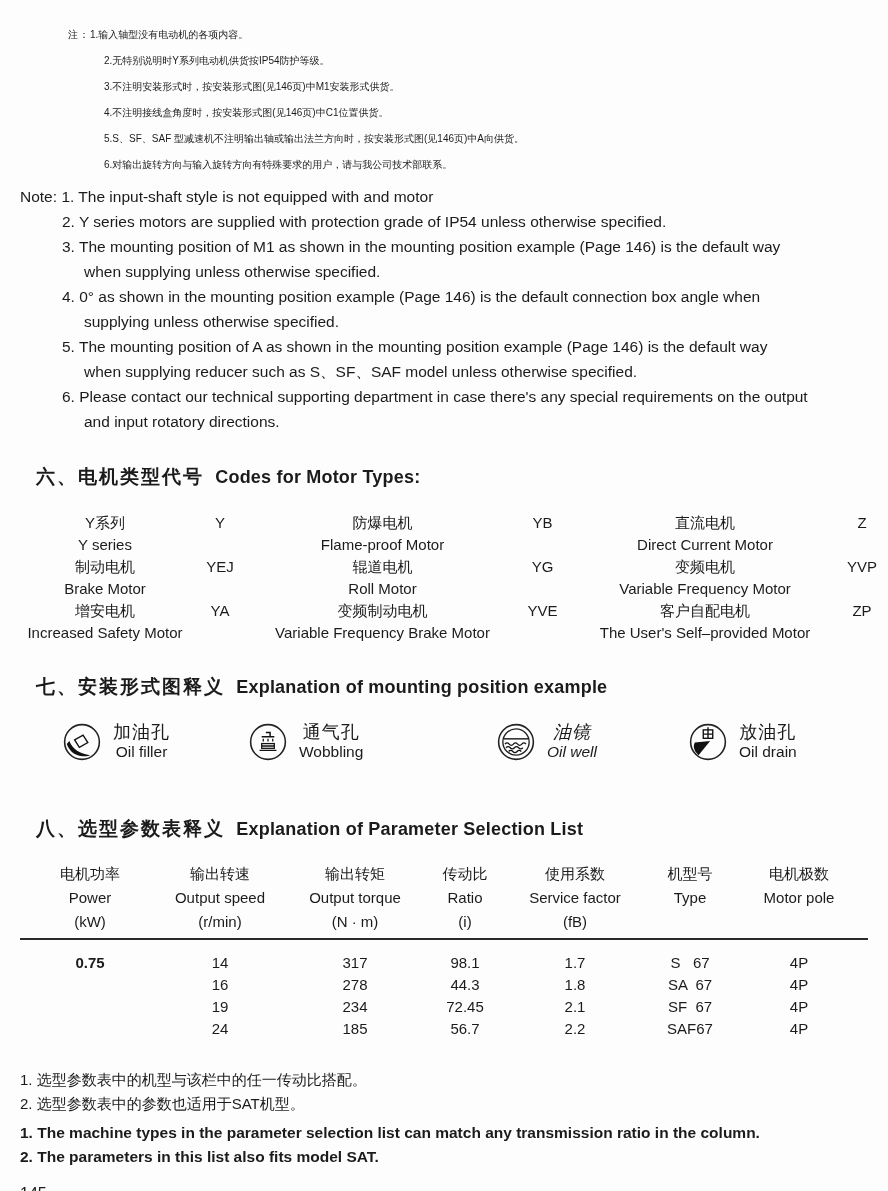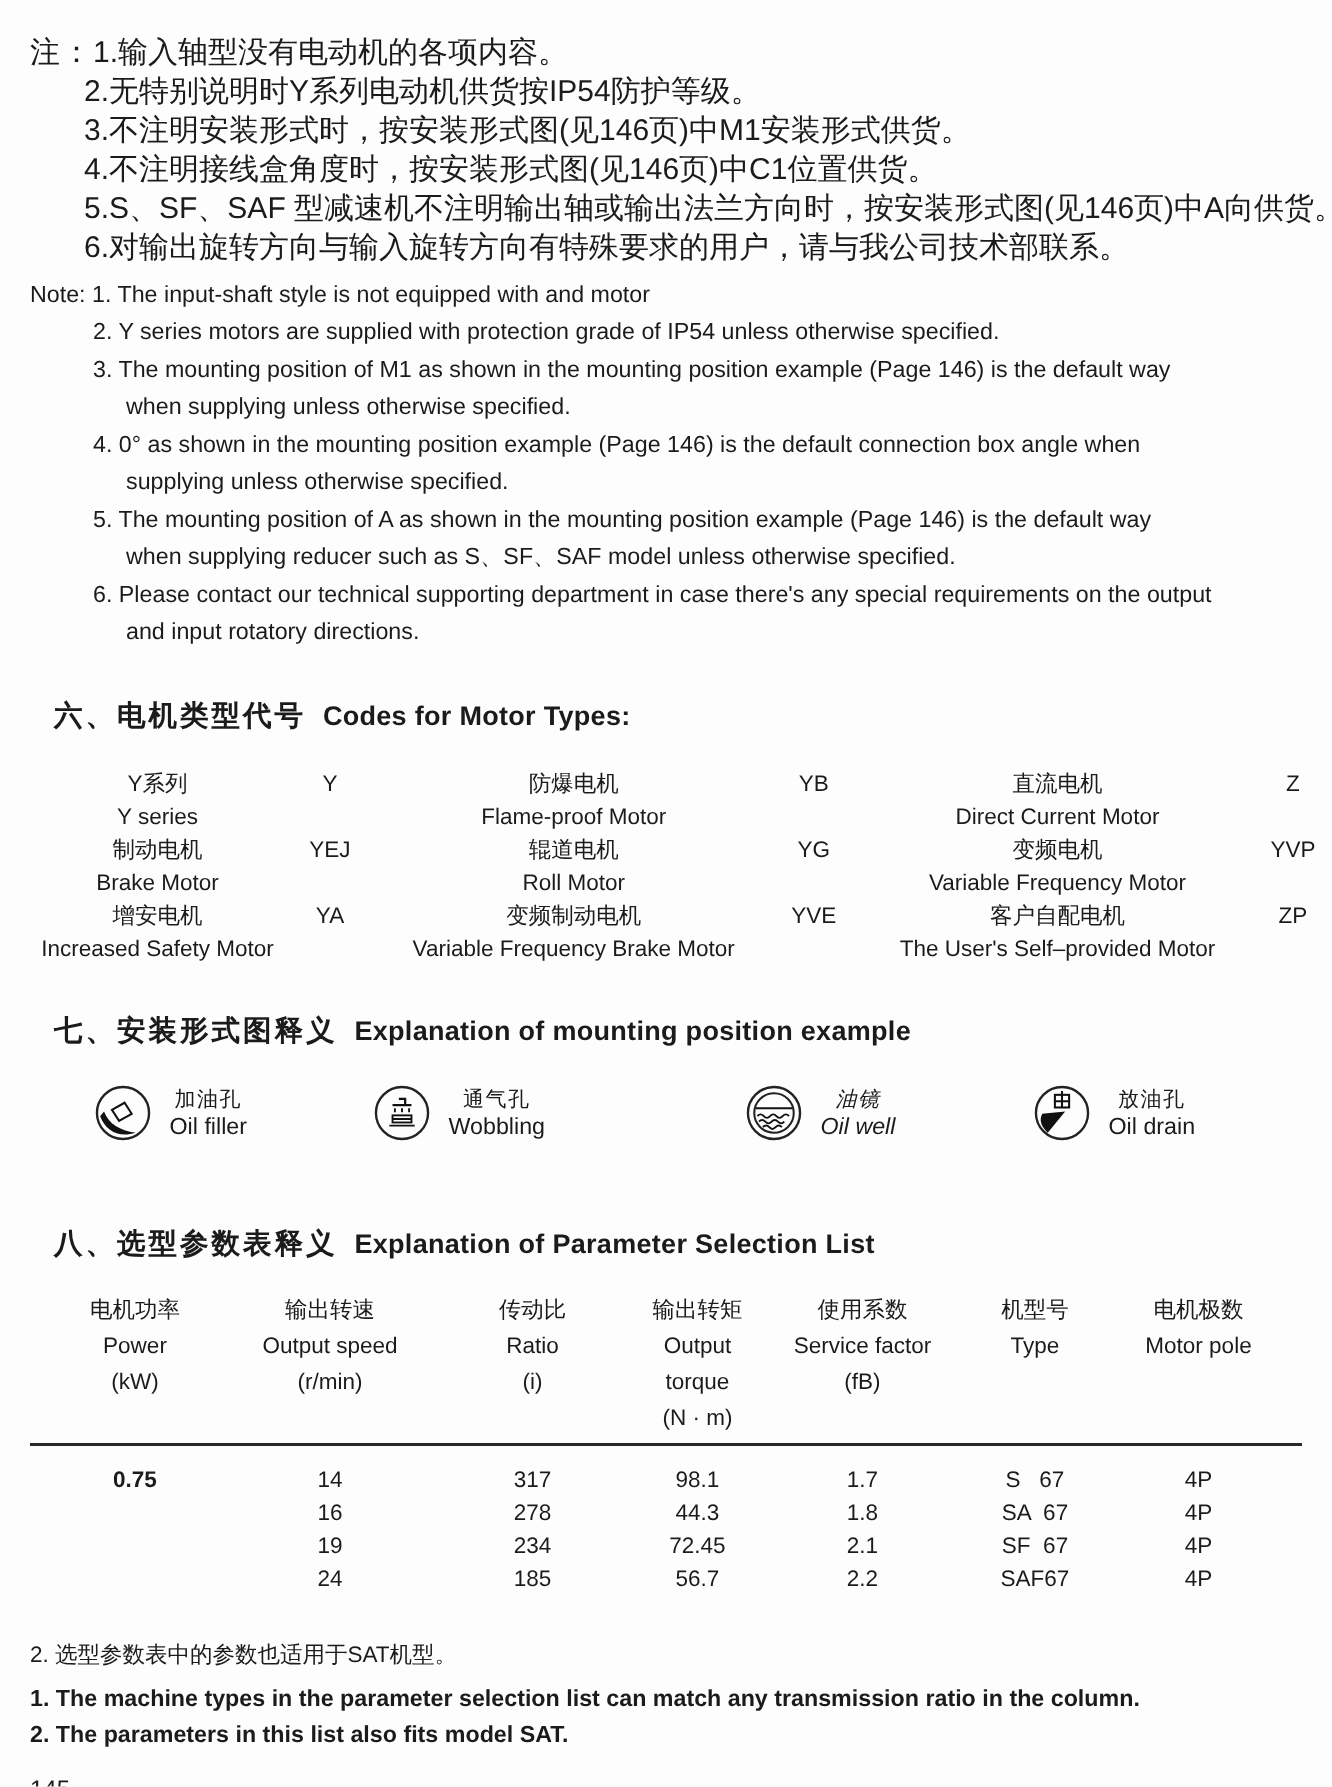--- a/index.html
+++ b/index.html
@@ -4,21 +4,21 @@
 <style>
   html,body{margin:0;padding:0;}
   body{
     width:888px;height:1191px;overflow:hidden;
     background:#fdfdfd;color:#1b1b1b;
     font-family:"Liberation Sans","DejaVu Sans",sans-serif;
   }
   .page{padding:22px 18px 0 20px;}
 
   
-  .notes-cn{font-size:20px;line-height:26px;}
+  .notes-cn{font-size:10px;line-height:26px;margin-left:48px;}
   .ncn-row{white-space:nowrap;}
   .ncn-row.ind{margin-left:36px;}
   .ncn-prefix{letter-spacing:1px;}
 
   .notes-en{font-size:15.5px;line-height:25px;margin-top:6px;}
   .nen-row{white-space:nowrap;}
   .nen-row.ind1{margin-left:42px;}
   .nen-row.ind2{margin-left:64px;}
 
   
@@ -37,21 +37,21 @@
     font-size:15px;line-height:22px;
   }
   .cg-name{text-align:center;}
   .cg-code{text-align:center;align-self:start;}
 
   
   .icons-row{position:relative;height:52px;margin-top:22px;}
   .icon-group{position:absolute;top:0;display:flex;align-items:center;gap:11px;}
   .icon-group svg{display:block;}
   .icon-label{text-align:center;}
-  .icon-label .cn{font-size:14px;line-height:20px;letter-spacing:1px;}
+  .icon-label .cn{font-size:18px;line-height:20px;letter-spacing:1px;}
   .icon-label .en{font-size:15.5px;line-height:20px;}
 
   
   .pt-head,.pt-row{
     display:grid;
     grid-template-columns:140px 120px 150px 70px 150px 80px 138px;
     text-align:center;
   }
   .pt-head{margin-top:20px;font-size:15px;line-height:24px;}
   .pt-rule{border-top:2px solid #2a2a2a;margin-top:4px;width:848px;}
@@ -220,28 +220,28 @@
         <div>电机功率</div>
         <div>Power</div>
         <div>(kW)</div>
       </div>
     <div class="pt-hcell">
         <div>输出转速</div>
         <div>Output speed</div>
         <div>(r/min)</div>
       </div>
     <div class="pt-hcell">
+        <div>输出转矩</div>
+        <div>Output torque</div>
+        <div>(N · m)</div>
+      </div>
+    <div class="pt-hcell">
         <div>传动比</div>
         <div>Ratio</div>
         <div>(i)</div>
-      </div>
-    <div class="pt-hcell">
-        <div>输出转矩</div>
-        <div>Output torque</div>
-        <div>(N · m)</div>
       </div>
     <div class="pt-hcell">
         <div>使用系数</div>
         <div>Service factor</div>
         <div>(fB)</div>
       </div>
     <div class="pt-hcell">
         <div>机型号</div>
         <div>Type</div>
         <div></div>
@@ -287,20 +287,21 @@
       <div class="pt-cell">24</div>
       <div class="pt-cell">185</div>
       <div class="pt-cell">56.7</div>
       <div class="pt-cell">2.2</div>
       <div class="pt-cell t">SAF67</div>
       <div class="pt-cell">4P</div>
     </div>
   </div>
 
   <div class="foot-cn">
+    <div>1. 选型参数表中的机型与该栏中的任一传动比搭配。</div>
     <div>2. 选型参数表中的参数也适用于SAT机型。</div>
   </div>
   <div class="foot-en">
     <div>1. The machine types in the parameter selection list can match any transmission ratio in the column.</div>
     <div>2. The parameters in this list also fits model SAT.</div>
   </div>
 
   <div class="page-num">145</div>
 
 </div>

